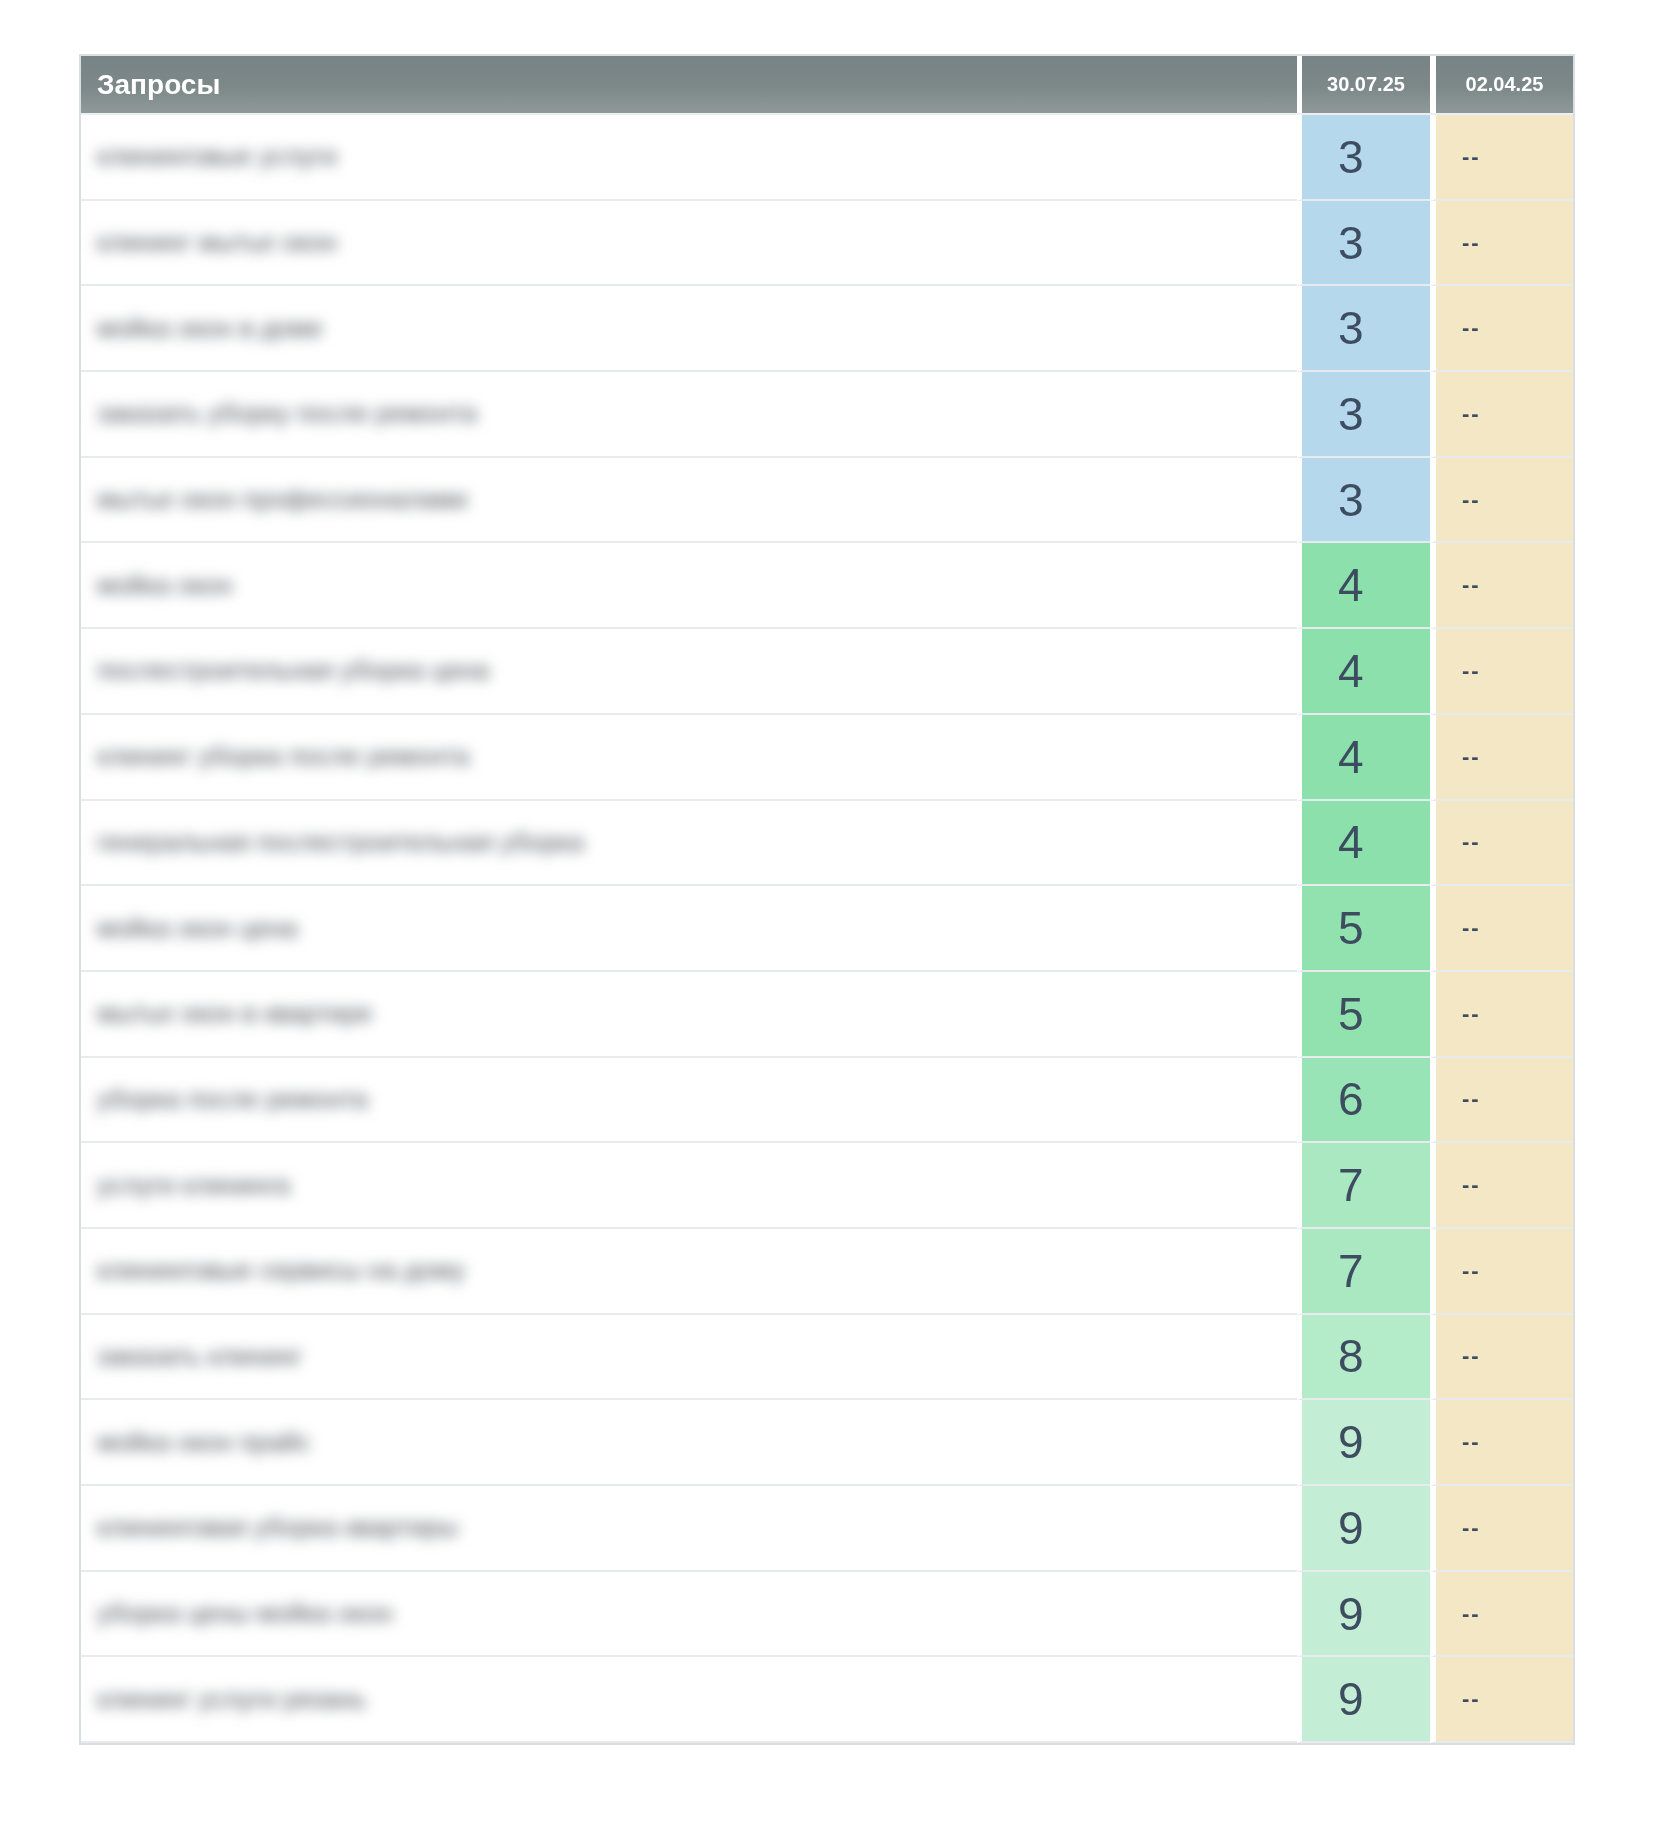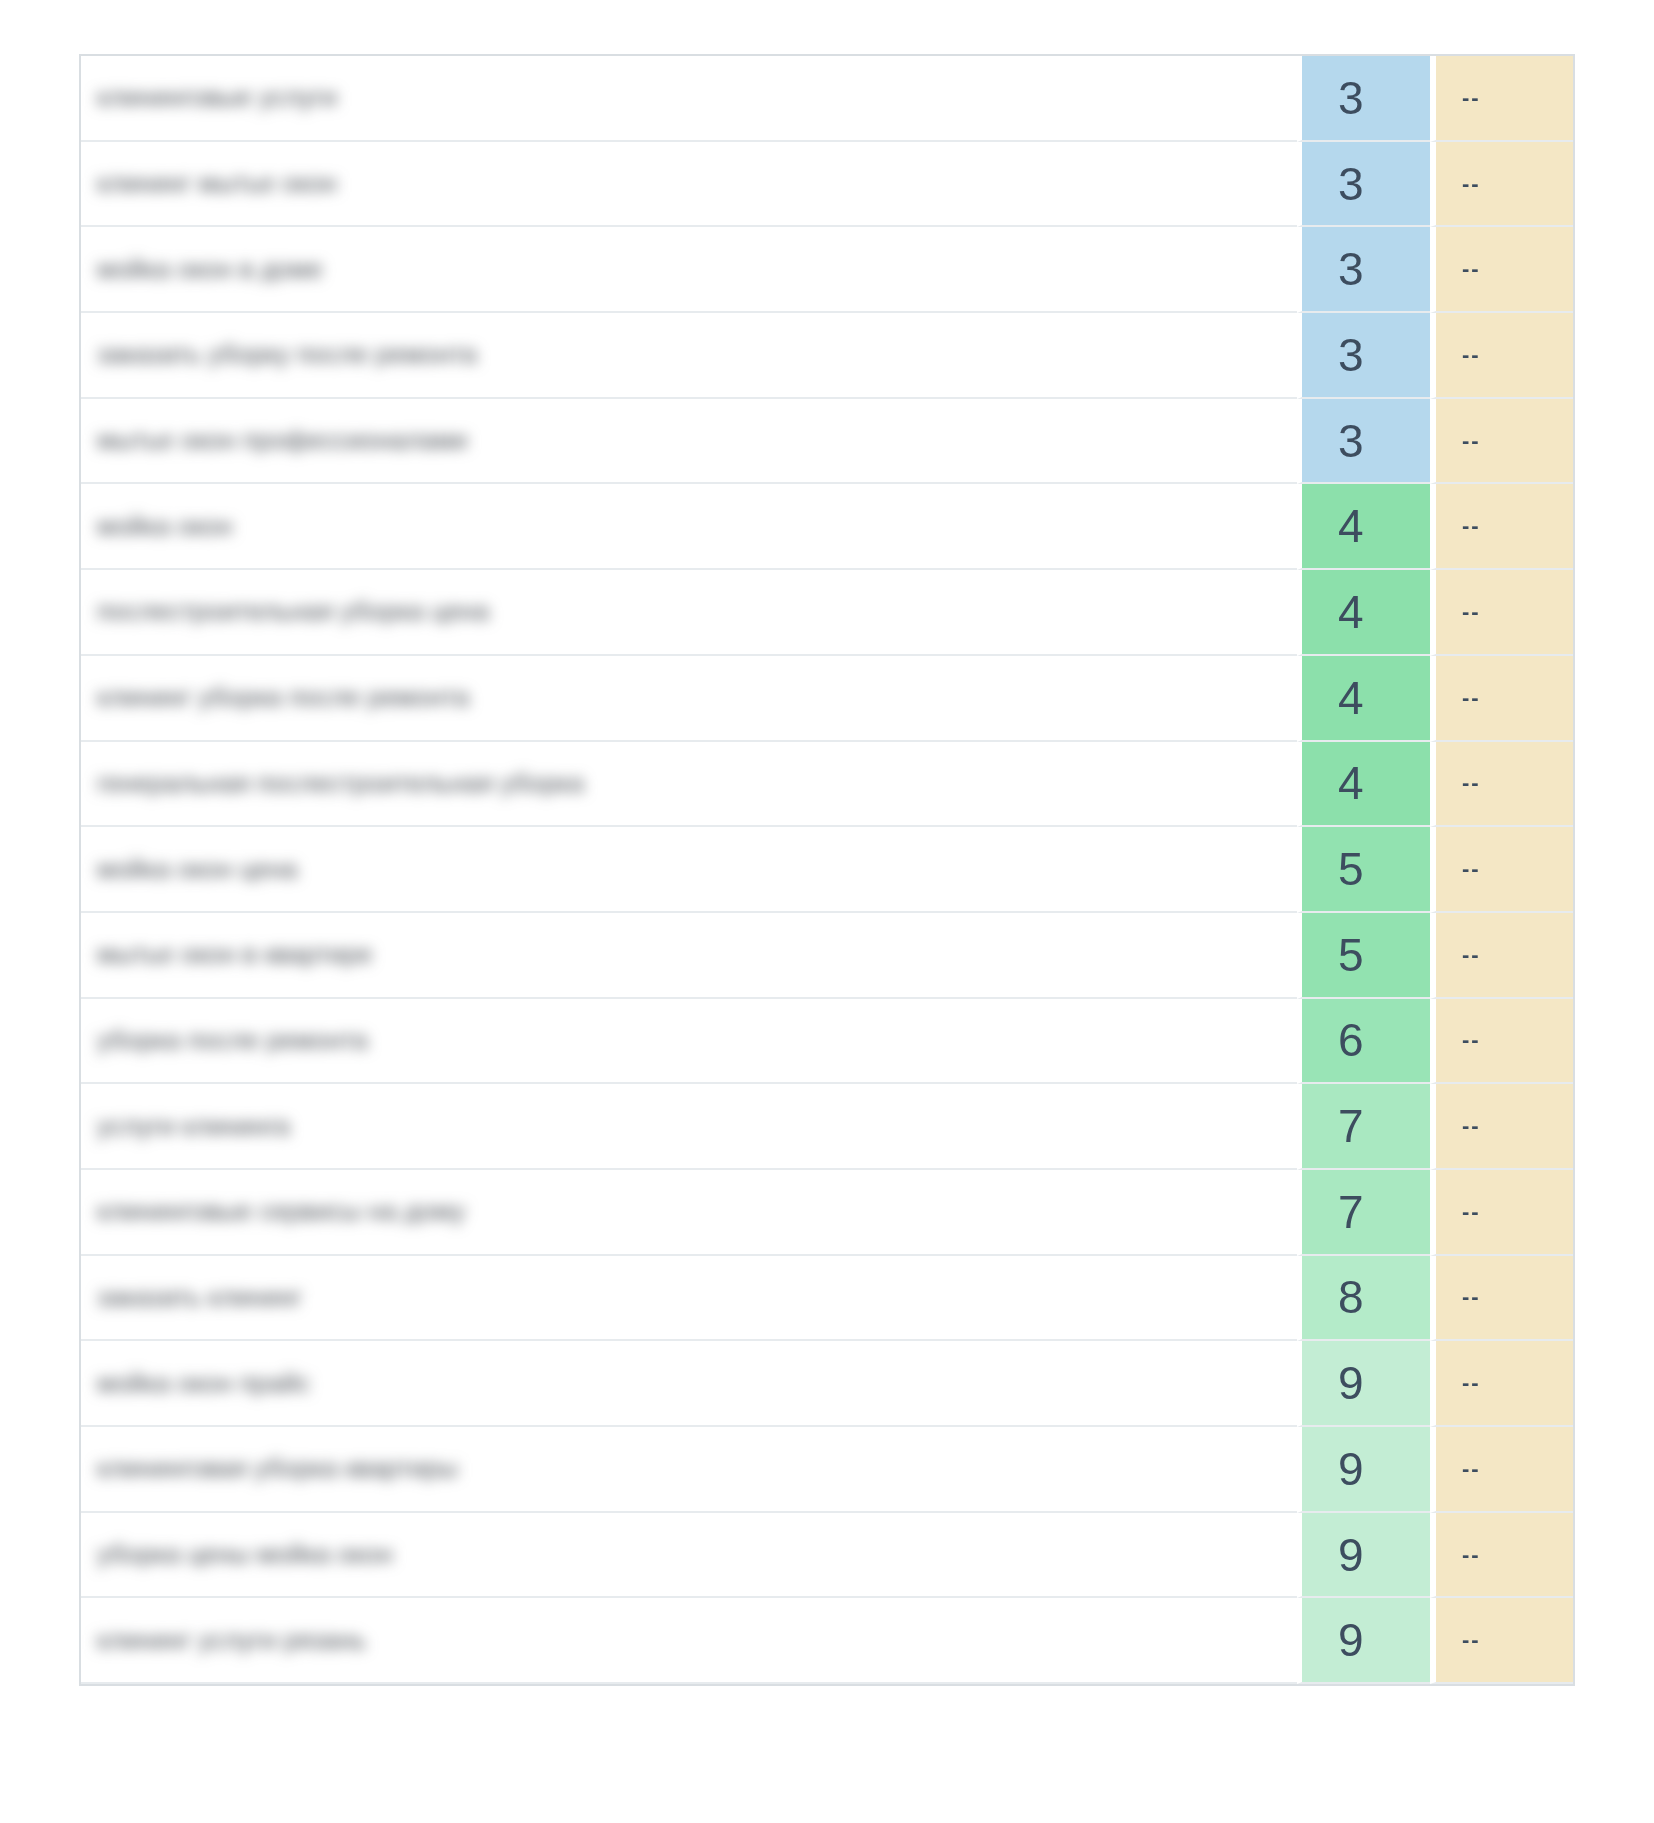--- a/index.html
+++ b/index.html
@@ -61,20 +61,25 @@
   .nodata {
     font-size:22px; font-weight:bold; color:#3d4d5f; padding-left:26px; letter-spacing:2px;
   }
 </style>
 </head>
 <body>
 
 <div class="page">
   <div class="table-wrap">
 
+    <div class="thead">
+      <div class="th th-query">Запросы</div>
+      <div class="th th-date th-d1">30.07.25</div>
+      <div class="th th-date th-d2">02.04.25</div>
+    </div>
 
     <div id="rows">
   <div class="row">
     <div class="qcell">
       <span class="qtext">клининговые услуги</span>
     </div>
     <div class="vcell v1 dot-green" style="background: rgb(181, 216, 237);">
       <span class="num">3</span>
     </div>
     <div class="vcell v2 dot-beige" style="background: rgb(244, 231, 197);">

